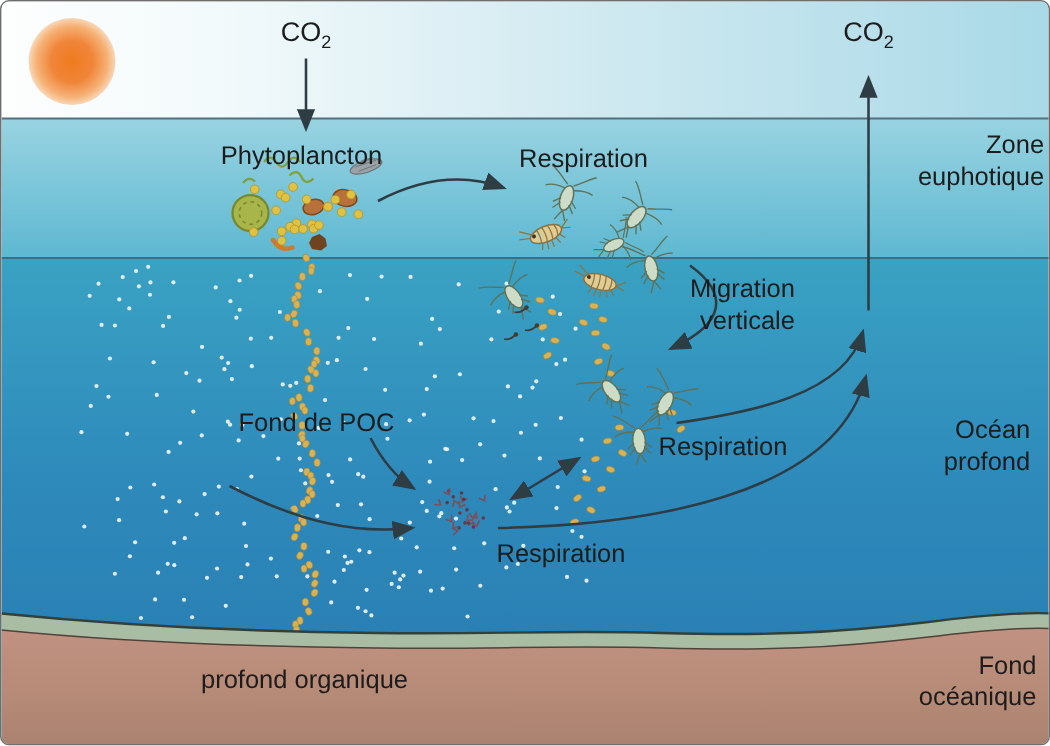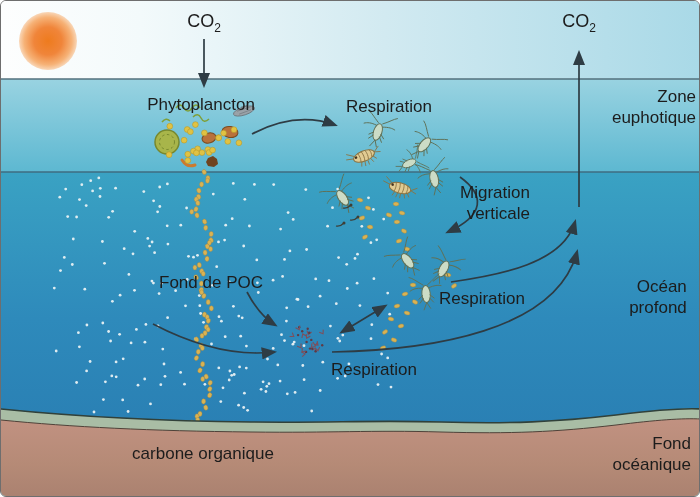--- a/index.html
+++ b/index.html
@@ -505,20 +505,20 @@
   </div>
   <div class="label" style="left:210px;top:281px">Fond de POC</div>
   <div class="label" style="left:481px;top:297px">Respiration</div>
   <div class="label" style="left:373px;top:368px">Respiration</div>
   <div class="label" style="left:657px;top:296px">
     <div>Océan</div>
       <div>profond</div>
   </div>
 
   <div class="label" style="left:202px;top:452px">
-      <div>carbone organique</div>
+      <div>profond organique</div>
   </div>
   <div class="label right" style="right:8px;top:453px">
     <div>Fond</div>
       <div>océanique</div>
   </div>
 
 </div>
 
 </body></html>

